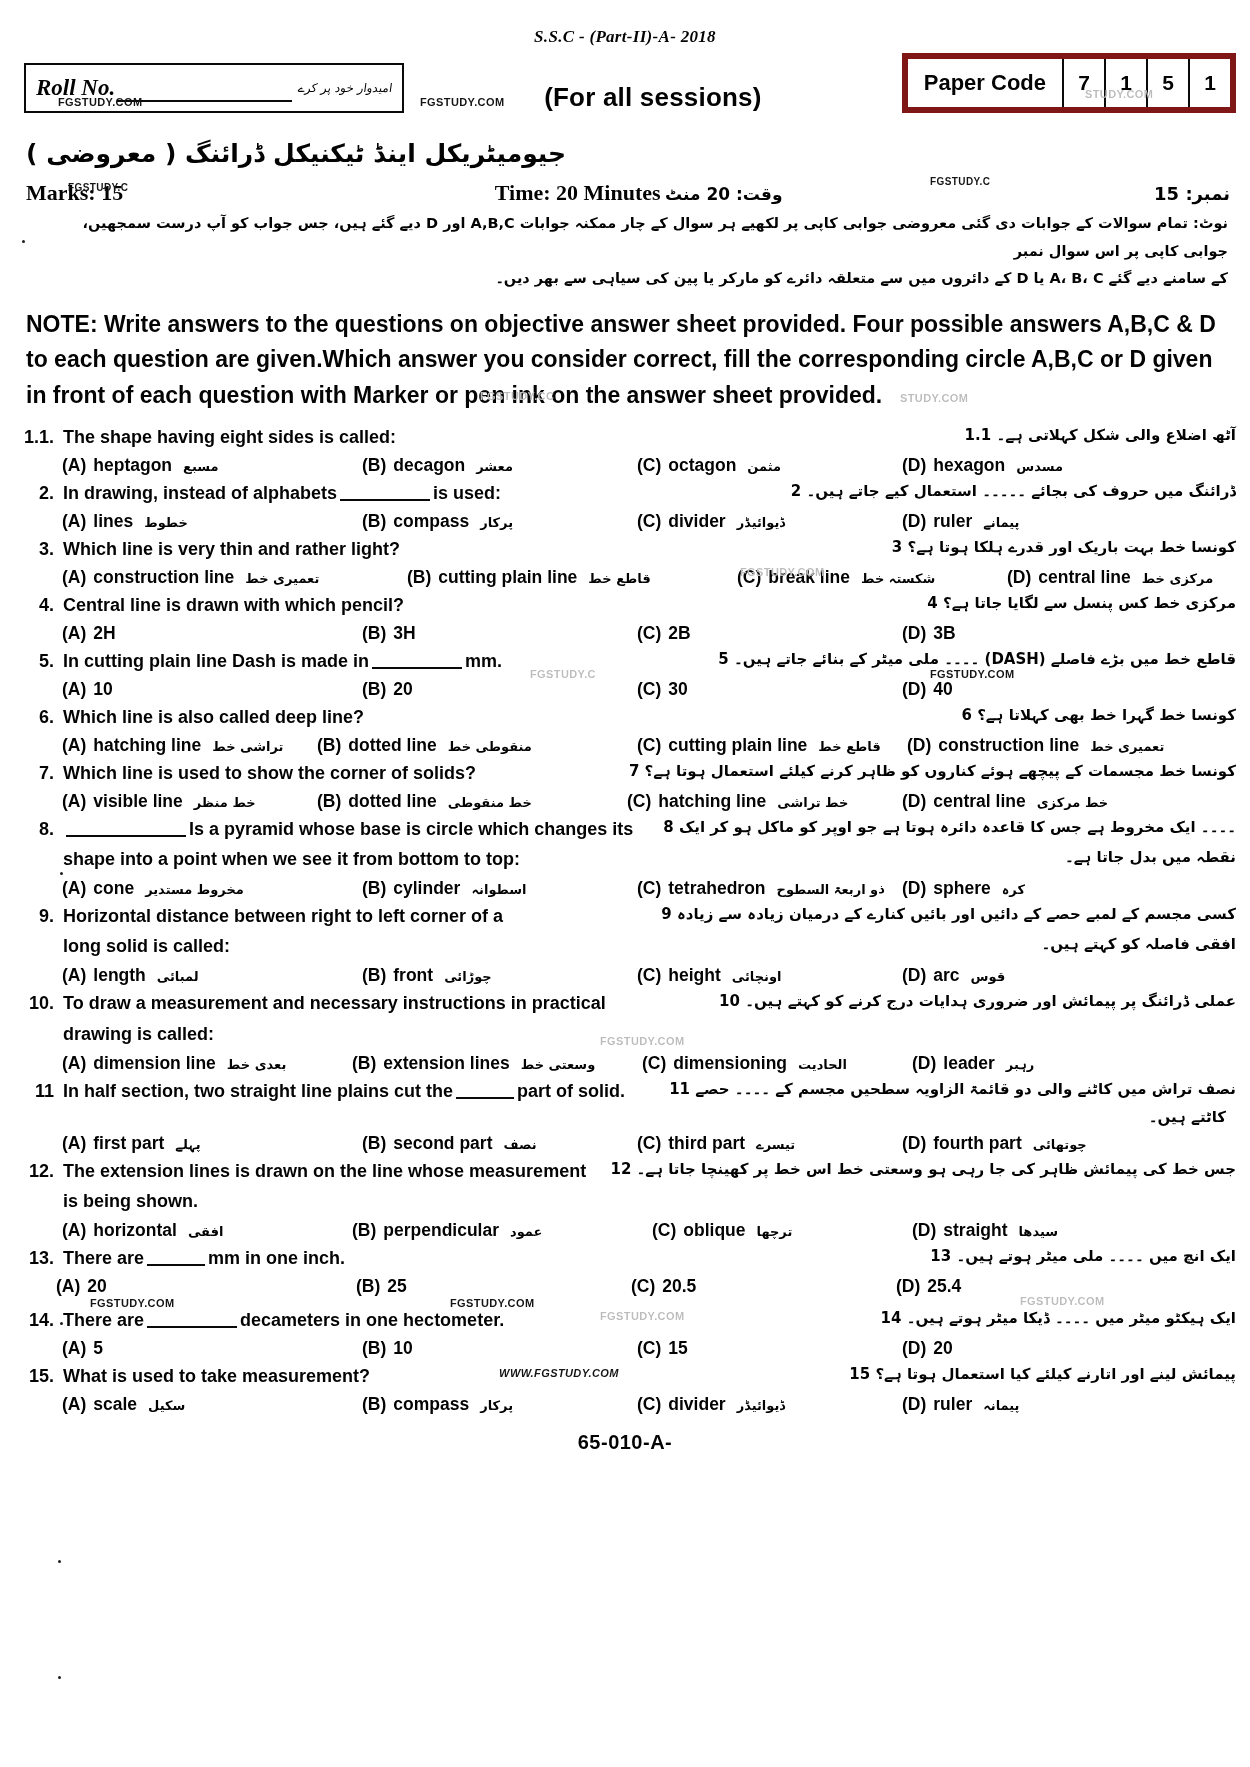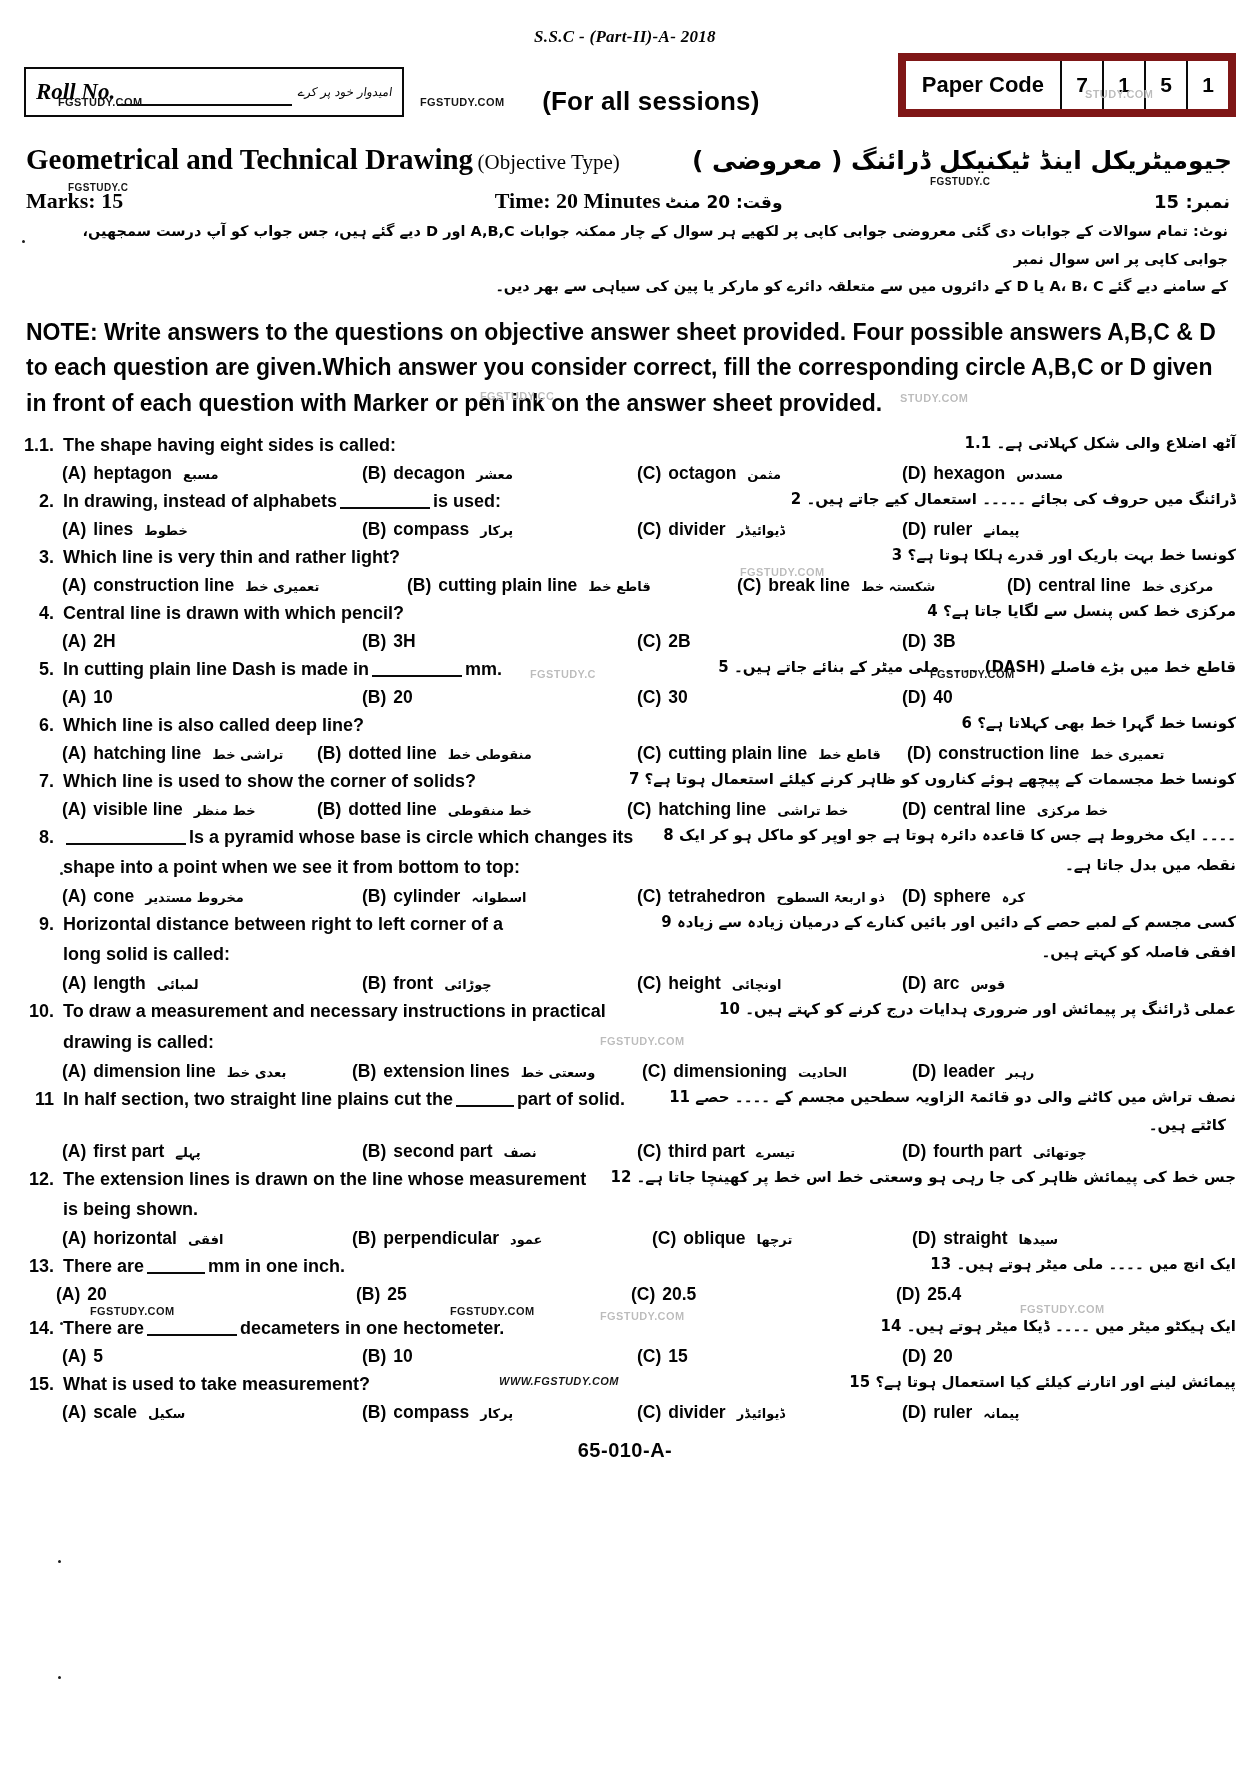--- a/index.html
+++ b/index.html
@@ -74,21 +74,21 @@
     transform: skewX(-8deg);
   }
   .sessions {
     font-size: 26px;
     font-weight: bold;
     padding-top: 12px;
     letter-spacing: .2px;
   }
   .papercode-wrap {
     display: flex;
-    border: 8px solid #7f1d1d;
+    border: 6px solid #7f1d1d;
     height: 48px;
     align-items: stretch;
   }
   .papercode-label {
     font-size: 22px;
     font-weight: bold;
     display: flex;
     align-items: center;
     padding: 0 16px;
     border-right: 2px solid #111;
@@ -281,24 +281,20 @@
       <div class="code-cell">5</div>
       <div class="code-cell">1</div>
     </div>
   </div>
 
   <div class="wm" style="left:58px; top:96px;">FGSTUDY.COM</div>
   <div class="wm" style="left:420px; top:96px;">FGSTUDY.COM</div>
   <div class="wm wm-faint" style="left:1085px; top:88px;">STUDY.COM</div>
 
   <div class="title-row">
-    <div>
-      <span class="title-eng">Geometrical and Technical Drawing</span>
-      <span class="title-type">(Objective Type)</span>
-    </div>
     <div class="title-urdu">جیومیٹریکل اینڈ ٹیکنیکل ڈرائنگ ( معروضی )</div>
   </div>
 
   <div class="marks-row">
     <div class="marks-eng">Marks: 15</div>
     <div>
       <span class="time-eng">Time: 20 Minutes</span>
       <span class="time-urdu">وقت: 20 منٹ</span>
     </div>
     <div class="marks-urdu">نمبر: 15</div>

